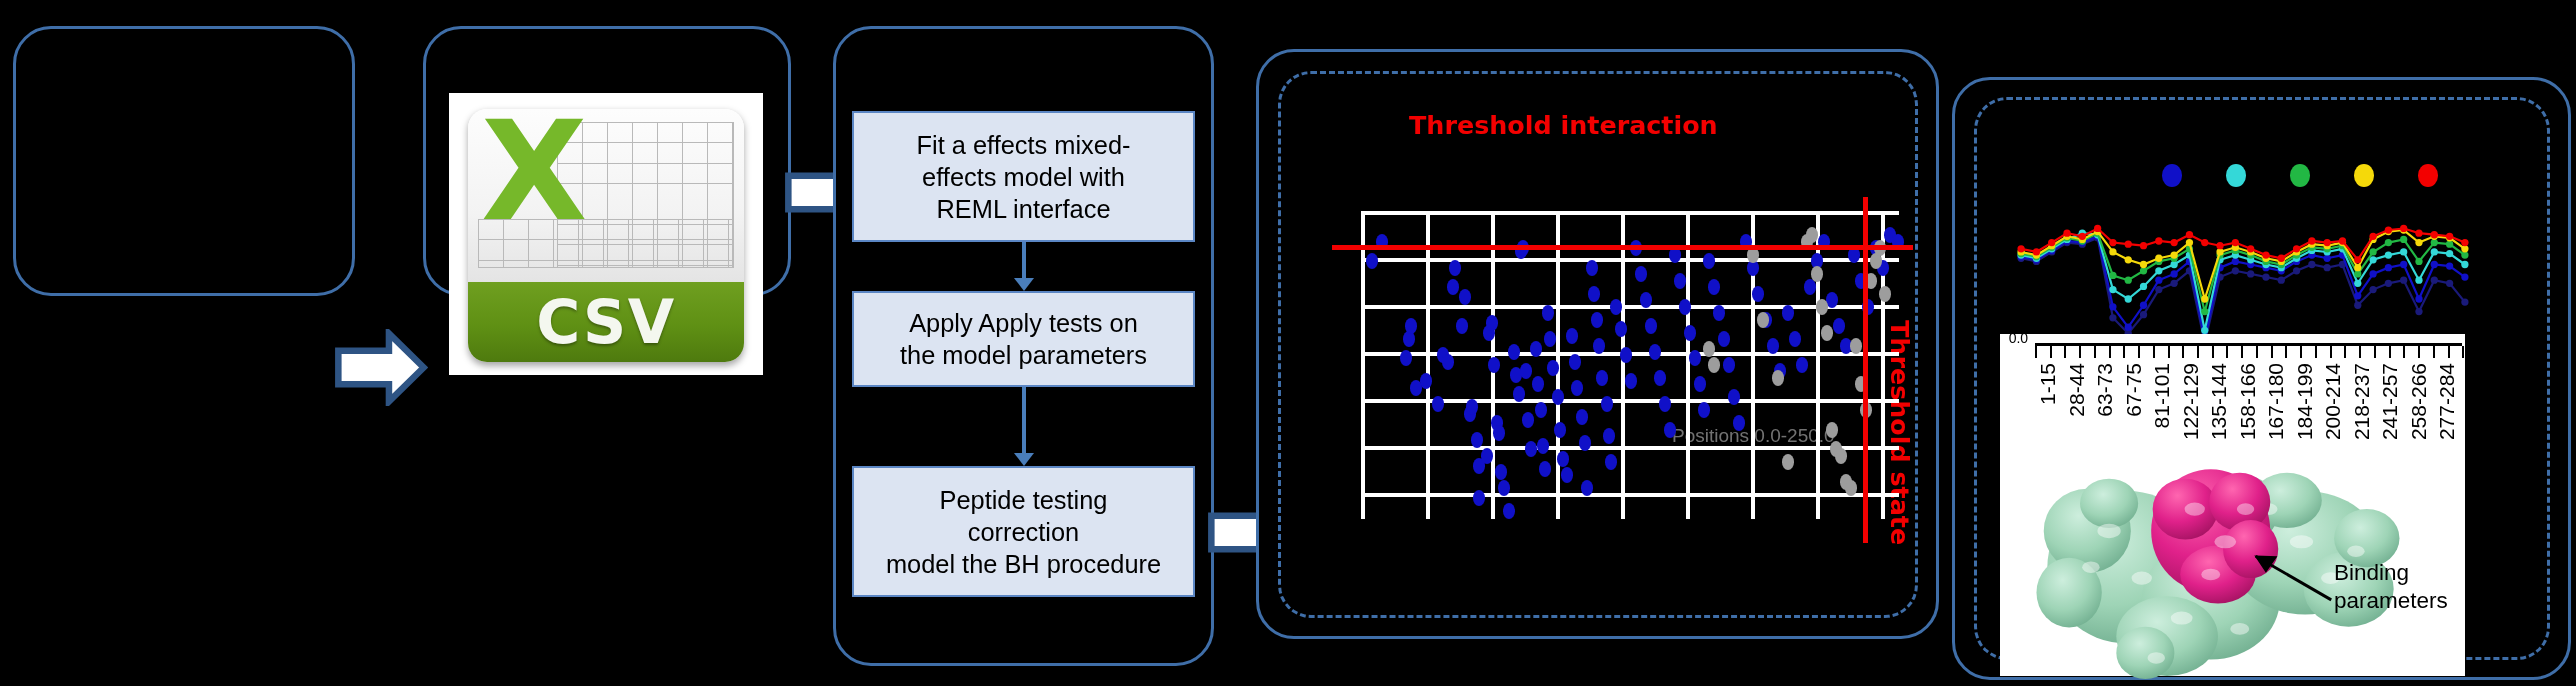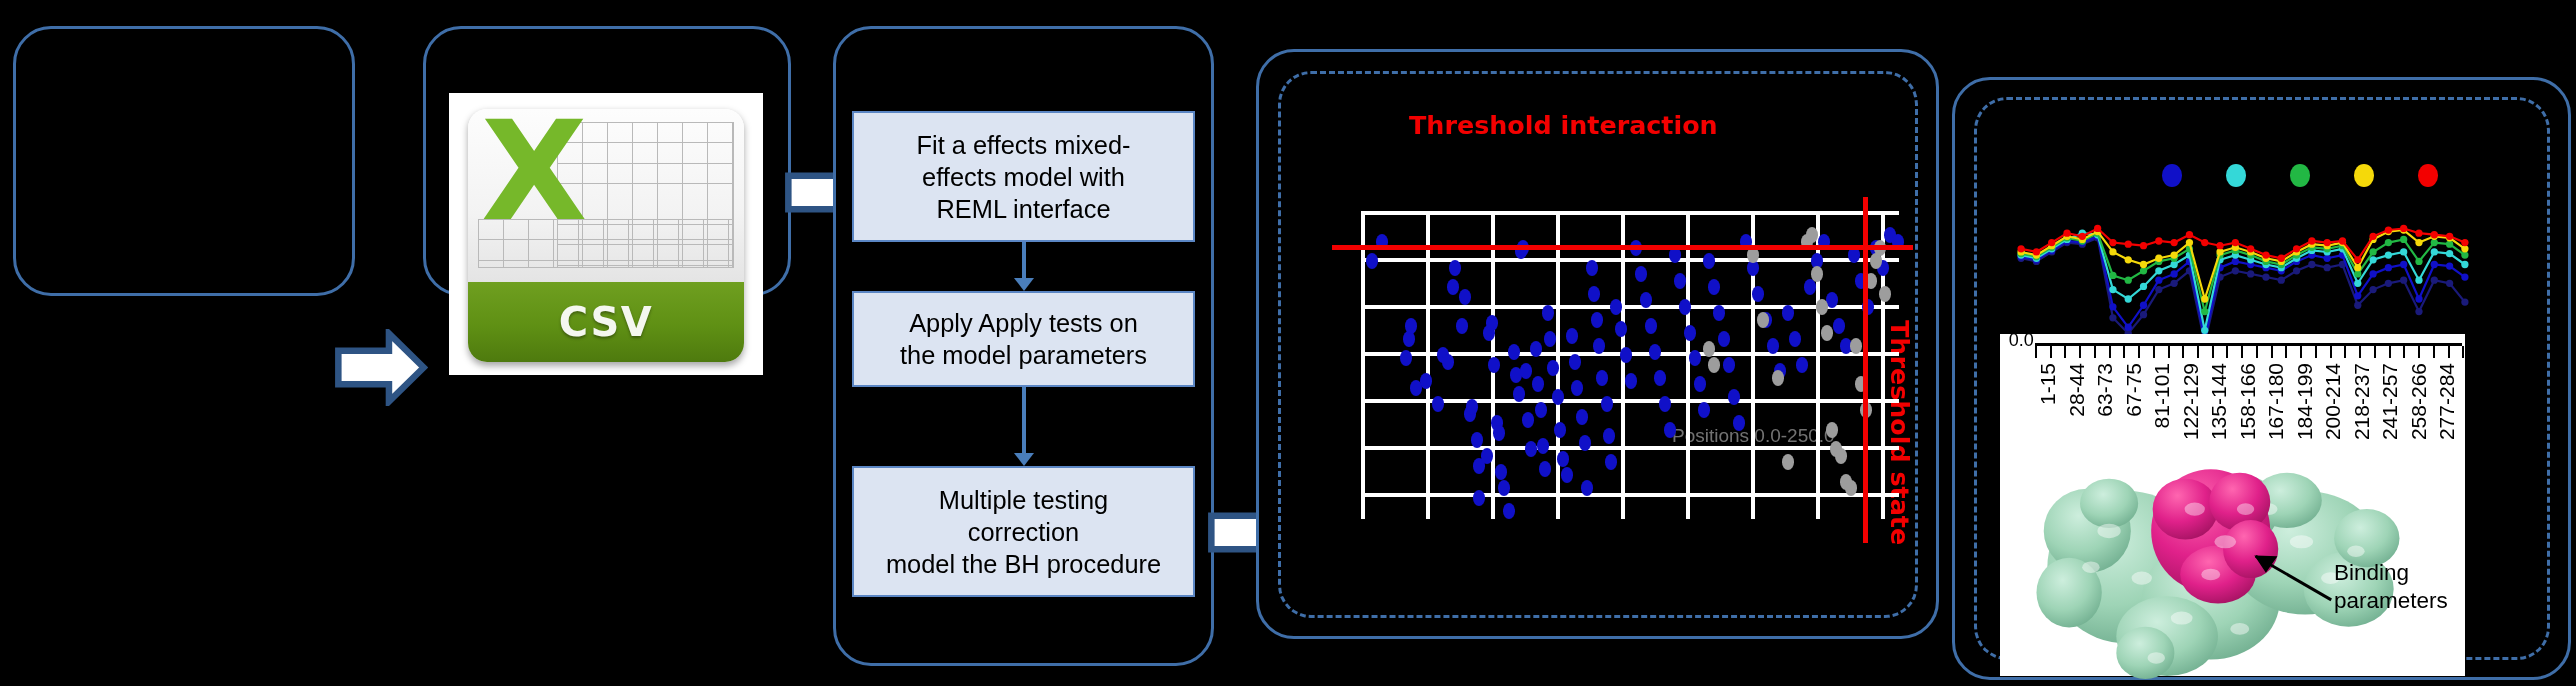--- a/index.html
+++ b/index.html
@@ -23,21 +23,21 @@
   #csv-grid2{position:absolute;left:10.2px;top:110px;width:254px;height:48px;
       background-image:
         repeating-linear-gradient(to right,#b9b9b9 0 0.7px,transparent 0.7px 25px),
         repeating-linear-gradient(to bottom,#b9b9b9 0 0.7px,transparent 0.7px 20.4px);
       border-right:0.7px solid #b9b9b9;border-bottom:0.7px solid #b9b9b9;}
   #csv-x{position:absolute;left:13px;top:-5.8px;font-size:138px;line-height:138px;font-weight:bold;
       color:#76b82a;font-family:"DejaVu Sans",sans-serif;}
   #csv-band{position:absolute;left:0;right:0;bottom:0;height:80px;
       background:linear-gradient(to bottom,#6f9f20 0%,#5f9014 55%,#4e7a0e 100%);
       display:flex;align-items:center;justify-content:center;}
-  #csv-band span{color:#f4f7ef;font-size:40px;font-weight:bold;letter-spacing:1.5px;
+  #csv-band span{color:#f4f7ef;font-size:60px;font-weight:bold;letter-spacing:1.5px;
       text-shadow:0 2.2px 2.9px rgba(0,0,0,.35);font-family:"DejaVu Sans",sans-serif;}
 
   
   .pbox{position:absolute;background:#dce4f2;border:2.2px solid #5b86c4;box-sizing:border-box;
       display:flex;align-items:center;justify-content:center;text-align:center;
       color:#000;font-size:25.4px;line-height:32px;padding:4.4px 7.3px;}
   .pbox b{font-weight:normal;}
 
   
   .vconn{position:absolute;width:3.6px;background:#4a7ebb;}
@@ -64,21 +64,21 @@
   #lbl-thr-state{position:absolute;left:1885px;top:320px;color:#f30000;font-size:25.4px;font-weight:bold;
       writing-mode:vertical-rl;font-family:"DejaVu Sans",sans-serif;}
   #axis-ghost{position:absolute;left:1672px;top:425px;color:#cfcfcf;font-size:19px;opacity:.55;}
 
   
   #pep-chart{position:absolute;left:1992px;top:182px;width:502px;height:164px;}
   #legend-dots{position:absolute;left:2162px;top:164px;width:269px;height:23px;}
   .legend-dot{position:absolute;width:20.4px;height:23px;border-radius:50%;top:0;}
 
   #pep-axis-box{position:absolute;left:2000px;top:334px;width:465px;height:342px;background:#fff;}
-  #pep-ymark{position:absolute;left:8.7px;top:-4.4px;font-size:18px;color:#000;}
+  #pep-ymark{position:absolute;left:8.7px;top:-4.4px;font-size:14px;color:#000;}
   #pep-axisline{position:absolute;left:35px;top:8.7px;width:427px;height:3.6px;background:#000;}
   .ptick{position:absolute;top:12.4px;width:2.2px;height:11.6px;background:#000;}
   .plabel{position:absolute;top:29px;writing-mode:vertical-rl;transform:rotate(180deg);
       font-size:21px;color:#000;font-family:"Liberation Sans",sans-serif;white-space:nowrap;}
   #pep-xtitle{position:absolute;left:0;right:0;top:145px;text-align:center;font-size:25px;color:#000;}
 
   
   #protein-box{position:absolute;left:2000px;top:422px;width:465px;height:265px;overflow:hidden;}
   #protein-svg{position:absolute;left:0;top:0;}
   #binding-label{position:absolute;left:334px;top:137px;font-size:22.5px;color:#000;line-height:28px;}
@@ -133,21 +133,21 @@
     <span>Apply </span><b>Apply tests</b><span> on</span><br>
     <span>the model parameters</span>
   </div>
 </div>
 
 <div class="vconn" style="left:1022px;top:387px;height:67px;"></div>
 <div class="vhead" style="left:1014px;top:453px;"></div>
 
 <div class="pbox" style="left:852px;top:466px;width:343px;height:131px;">
   <div>
-    <span>Multiple testing</span><br>
+    <span>Peptide testing</span><br>
     <span>correction</span><br>
     <span>model the </span><b>BH</b><span> procedure</span>
   </div>
 </div>
 
 <div class="barrow" style="left:1207px;top:494px;">
   <svg width="94" height="77" viewBox="0 0 130 106">
     <polygon points="6,30 76,30 76,6 124,53 76,100 76,76 6,76" fill="#ffffff" stroke="#2e5484" stroke-width="9" stroke-linejoin="miter"></polygon>
   </svg>
 </div>

